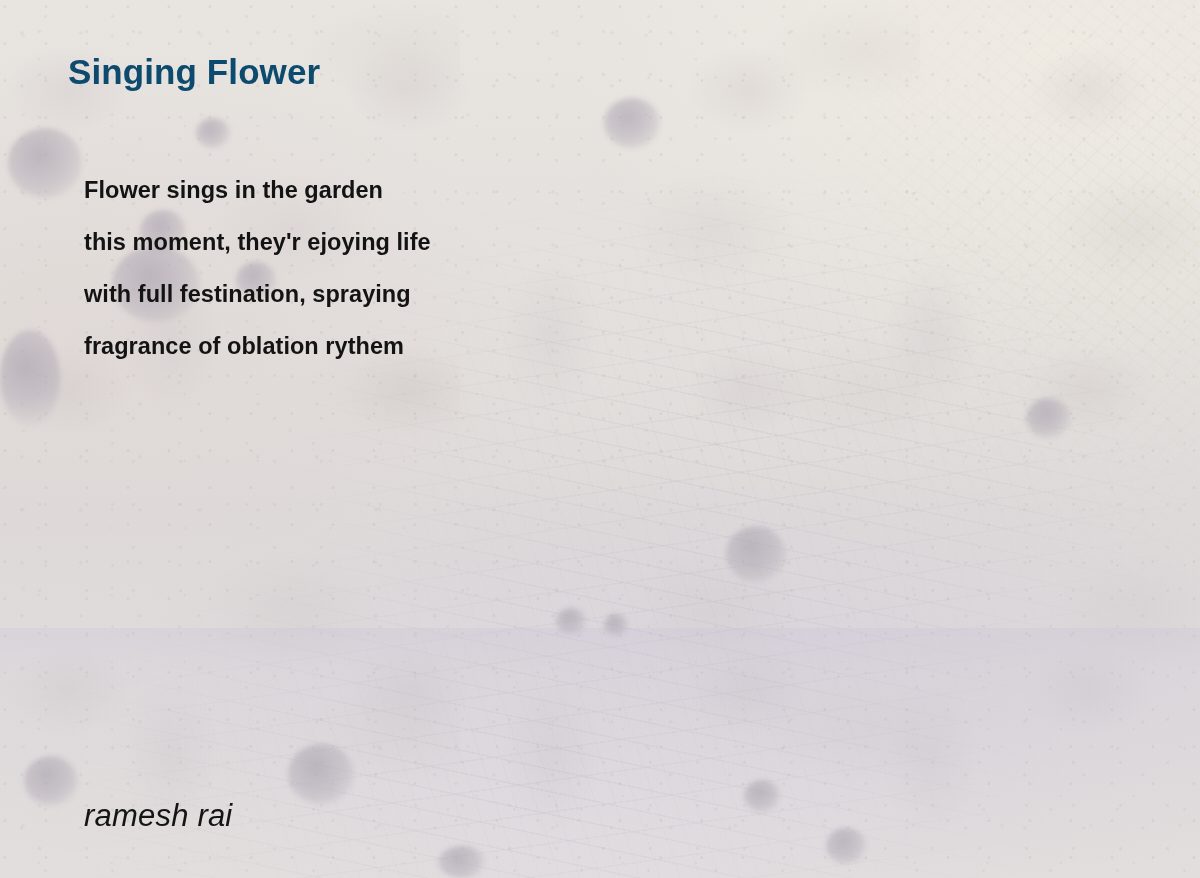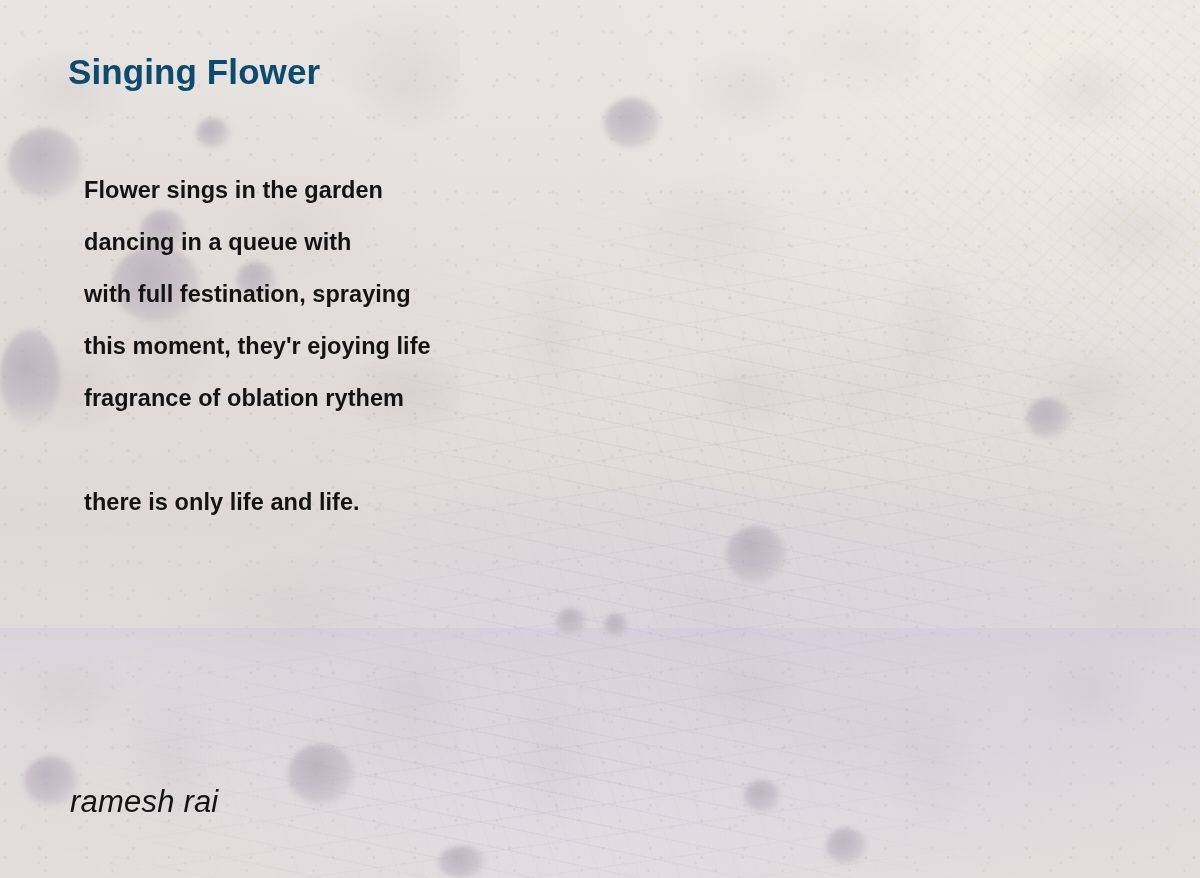--- a/index.html
+++ b/index.html
@@ -141,21 +141,21 @@
   }
 
   .poem-line.blank {
     color: transparent;
   }
 
   #poem-author {
     position: absolute;
     top: 782px;
     left: 0;
-    margin: 2px;
+    margin: 16px;
     font-size: 31px;
     font-style: italic;
     font-weight: normal;
     color: #141414;
     letter-spacing: 0.2px;
   }
 </style>
 </head>
 <body>
 
@@ -184,24 +184,22 @@
   <div class="blot" style="left:1026px;top:398px; width:44px;  height:40px;"></div>
   <div class="blot" style="left:826px; top:828px; width:40px;  height:36px;"></div>
   <div class="blot" style="left:438px; top:846px; width:48px;  height:32px;"></div>
 
   <div id="content">
 
     <h1 id="poem-title">Singing Flower</h1>
 
     <div id="poem-body">
       <div class="poem-line">Flower sings in the garden</div>
-      <div class="poem-line">dancing in a queue with</div>
+      <div class="poem-line">this moment, they'r ejoying life</div>
       <div class="poem-line">with full festination, spraying</div>
-      <div class="poem-line">this moment, they'r ejoying life</div>
       <div class="poem-line">fragrance of oblation rythem</div>
       <div class="poem-line blank"></div>
-      <div class="poem-line">there is only life and life.</div>
     </div>
 
     <div id="poem-author">ramesh rai</div>
 
   </div>
 </div>
 
 </body></html>

